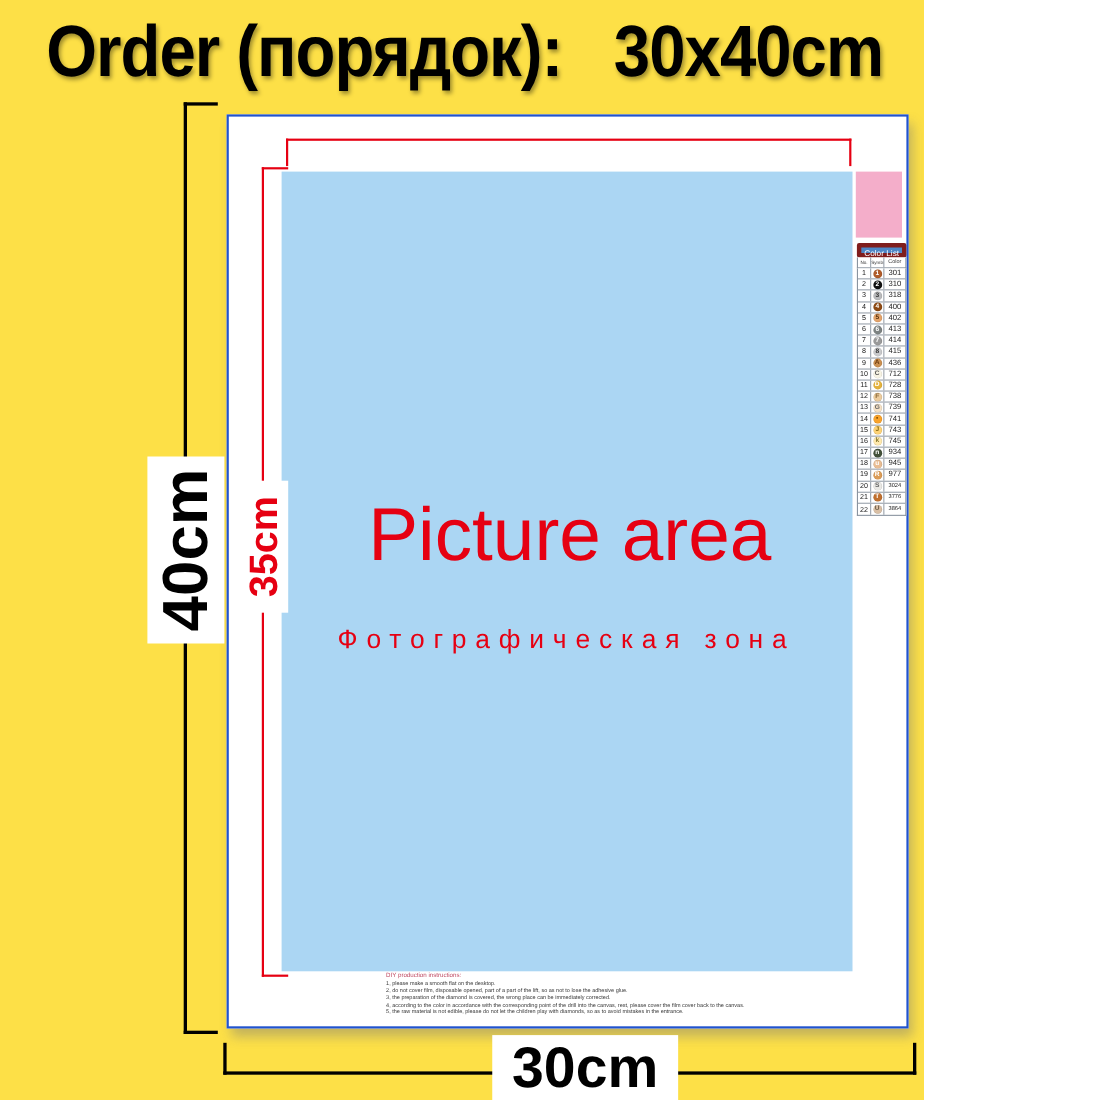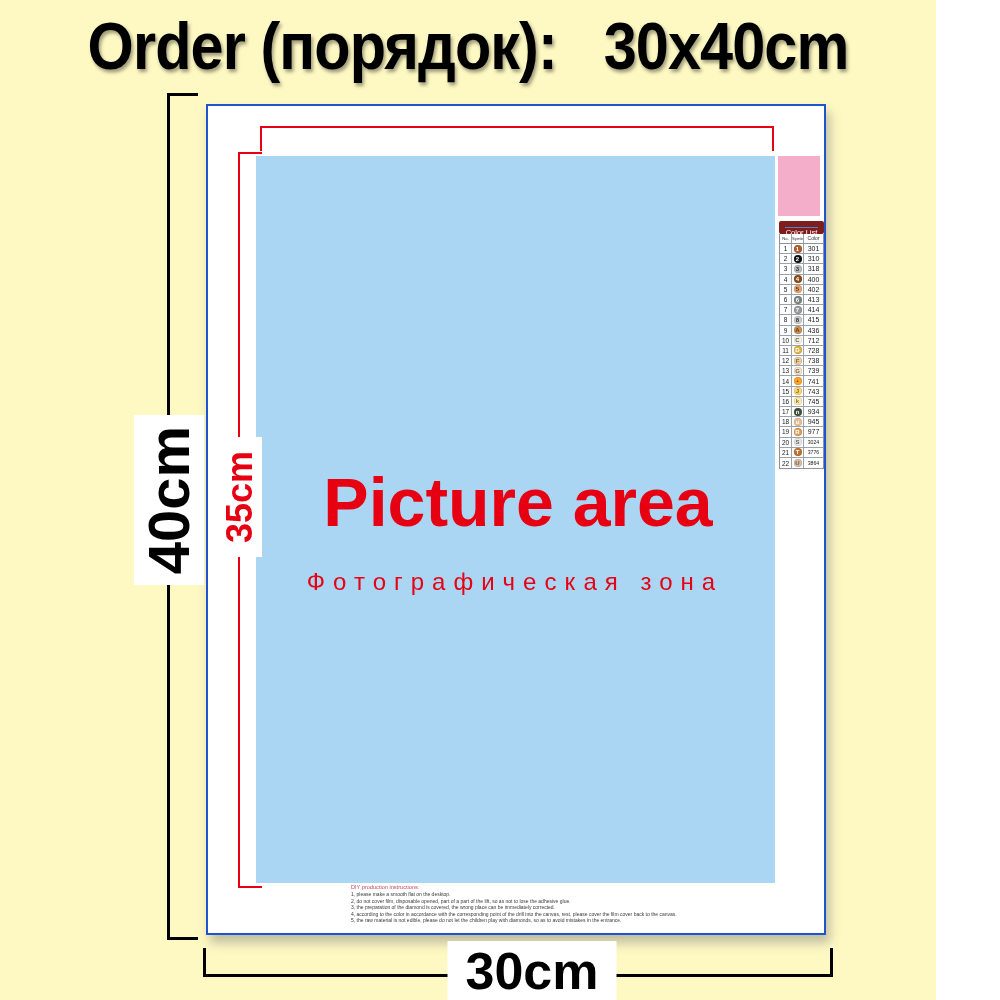--- a/index.html
+++ b/index.html
@@ -1,42 +1,42 @@
 <!DOCTYPE html>
 <html style="--accent-red: #e60012; --canvas-border-blue: #2053cf; --picture-area-blue: #abd6f3; --pink-swatch: #f4aeca; --color-list-header-bg: #4d86c6;"><head>
 <meta charset="utf-8">
 <style>
   html,body{margin:0;padding:0;background:#fff;}
-  .stage{position:relative;width:936px;height:1000px;background:#fef9c3;overflow:hidden;
+  .stage{position:relative;width:840px;height:1000px;background:#fde047;overflow:hidden;
          font-family:"Liberation Sans","DejaVu Sans",sans-serif;}
 
   
   .title{position:absolute;left:0;right:0;top:8px;text-align:center;
          font-size:66px;font-weight:bold;letter-spacing:-1px;color:#000;
          white-space:pre;transform:scaleX(.9);transform-origin:center;
          text-shadow:2px 3px 4px rgba(0,0,0,.38);}
 
   
   .canvas{position:absolute;left:206px;top:104px;width:620px;height:831px;box-sizing:border-box;
           background:#fff;border:2.5px solid var(--canvas-border-blue,#2053cf);
           box-shadow:4px 8px 10px rgba(120,120,120,.45);}
   .picture-area{position:absolute;left:256px;top:156px;width:519px;height:727px;
           background:var(--picture-area-blue,#abd6f3);}
-  .pa-heading{position:absolute;left:518px;top:502px;transform:translate(-50%,-50%);
-          color:var(--accent-red,#e60012);font-size:68px;font-weight:bold;white-space:nowrap;}
+  .pa-heading{position:absolute;left:518px;top:486px;transform:translate(-50%,-50%);
+          color:var(--accent-red,#e60012);font-size:68px;font-weight:normal;white-space:nowrap;}
   .pa-sub{position:absolute;left:515px;top:582px;transform:translate(-50%,-50%);
           color:var(--accent-red,#e60012);font-size:24px;letter-spacing:8px;white-space:nowrap;}
   .pink-swatch{position:absolute;left:778px;top:156px;width:42px;height:60px;
           background:var(--pink-swatch,#f4aeca);}
 
   
   .clist{position:absolute;left:779px;top:221px;width:45px;box-sizing:border-box;}
   .clist-header{box-sizing:border-box;height:13px;line-height:12px;text-align:center;
           background:var(--color-list-header-bg,#4d86c6);color:#fff;font-size:7.5px;
-          border:6px solid #7f1d1d;border-radius:2px;}
+          border:4px solid #7f1d1d;border-radius:2px;}
   .clist-cols{display:flex;box-sizing:border-box;height:10px;border:0.8px solid #8a94a0;border-top:none;
           background:#fff;}
   .cc{box-sizing:border-box;font-size:4.2px;line-height:9px;text-align:center;color:#333;
           border-right:0.6px solid #9aa2ac;overflow:hidden;}
   .c1{width:12px;}.c2{width:12px;}.c3{flex:1;border-right:none;font-size:5px;}
   .crows{box-sizing:border-box;border:0.8px solid #8a94a0;border-top:none;background:#fff;}
   .crow{display:flex;box-sizing:border-box;height:10.2px;border-bottom:0.6px solid #9aa2ac;
           align-items:center;}
   .crow:last-child{border-bottom:none;}
   .cell{box-sizing:border-box;height:100%;display:flex;align-items:center;justify-content:center;

